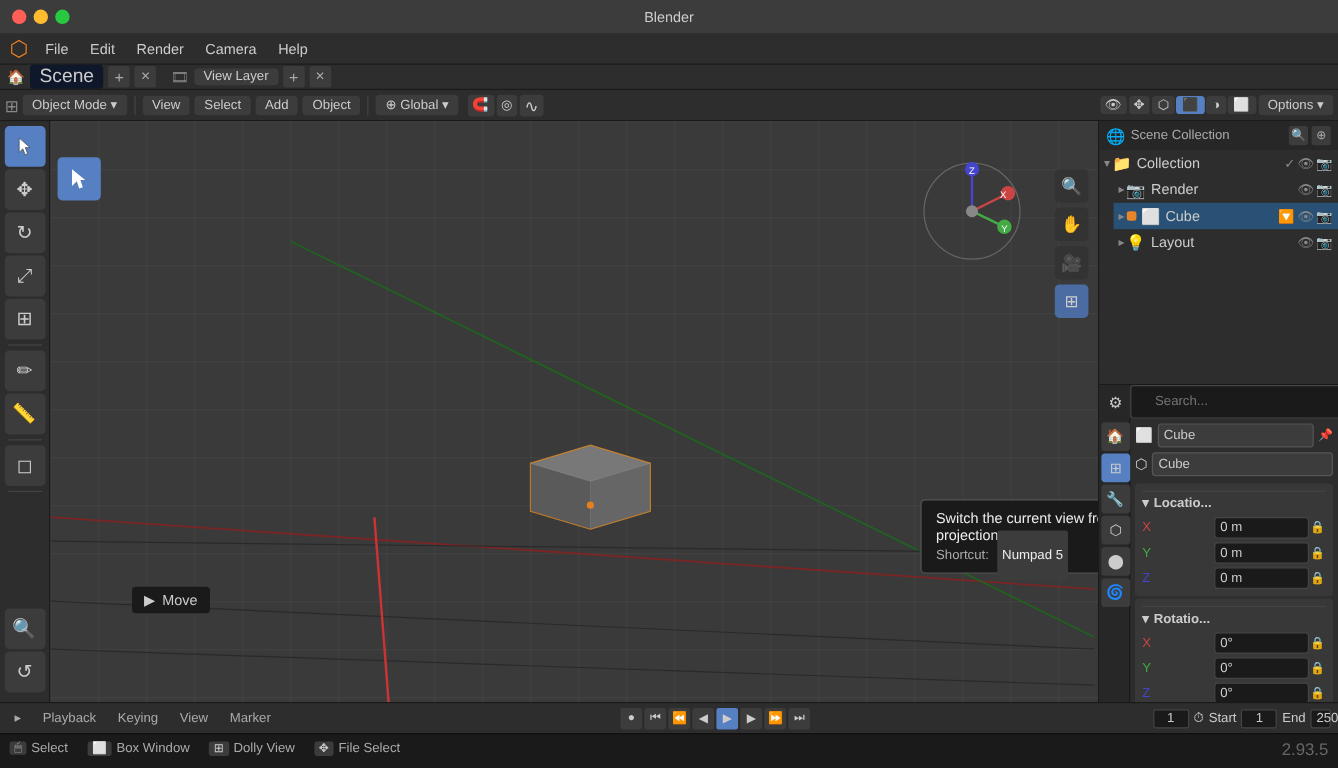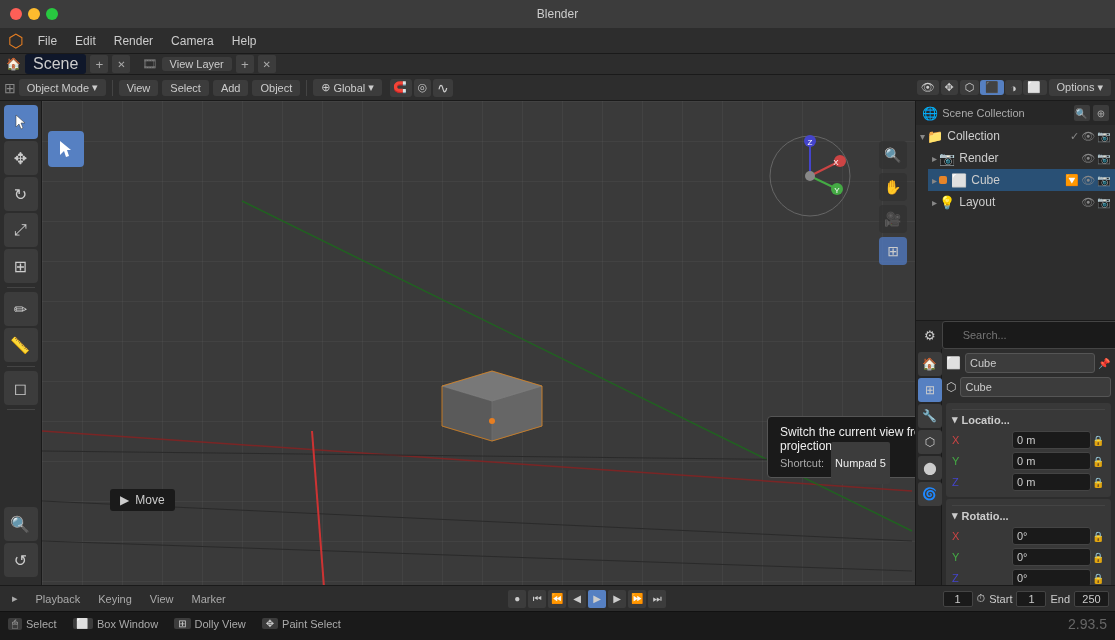--- a/index.html
+++ b/index.html
@@ -844,37 +844,37 @@
   <div style="display:flex;align-items:center;gap:4px;font-size:11px;">
     <div style="background:#1a1a1a;border:1px solid #444;border-radius:2px;padding:1px 4px;width:30px;text-align:center;">
       <span>1</span>
     </div>
     <span>⏱</span>
     <span>Start</span>
     <div style="background:#1a1a1a;border:1px solid #444;border-radius:2px;padding:1px 4px;width:30px;text-align:center;">
       <span>1</span>
     </div>
     <span>End</span>
-    <div style="background:#1a1a1a;border:1px solid #444;border-radius:2px;padding:1px 4px;width:35px;text-align:center;">
+    <div style="background:#1a1a1a;border:1px solid #444;border-radius:2px;padding:1px 4px;width:17px;text-align:center;">
       <span>250</span>
     </div>
   </div>
 </div>
 
 <div id="statusbar">
   <div class="status-item">
     <span class="status-key">🖱</span>
     <span>Select</span>
   </div>
   <div class="status-item">
     <span class="status-key">⬜</span>
     <span>Box Window</span>
   </div>
   <div class="status-item">
     <span class="status-key">⊞</span>
     <span>Dolly View</span>
   </div>
   <div class="status-item">
     <span class="status-key">✥</span>
-    <span>Paint Select</span>
+    <span>File Select</span>
   </div>
   <span id="version-label">2.93.5</span>
 </div>
 
 </body></html>

